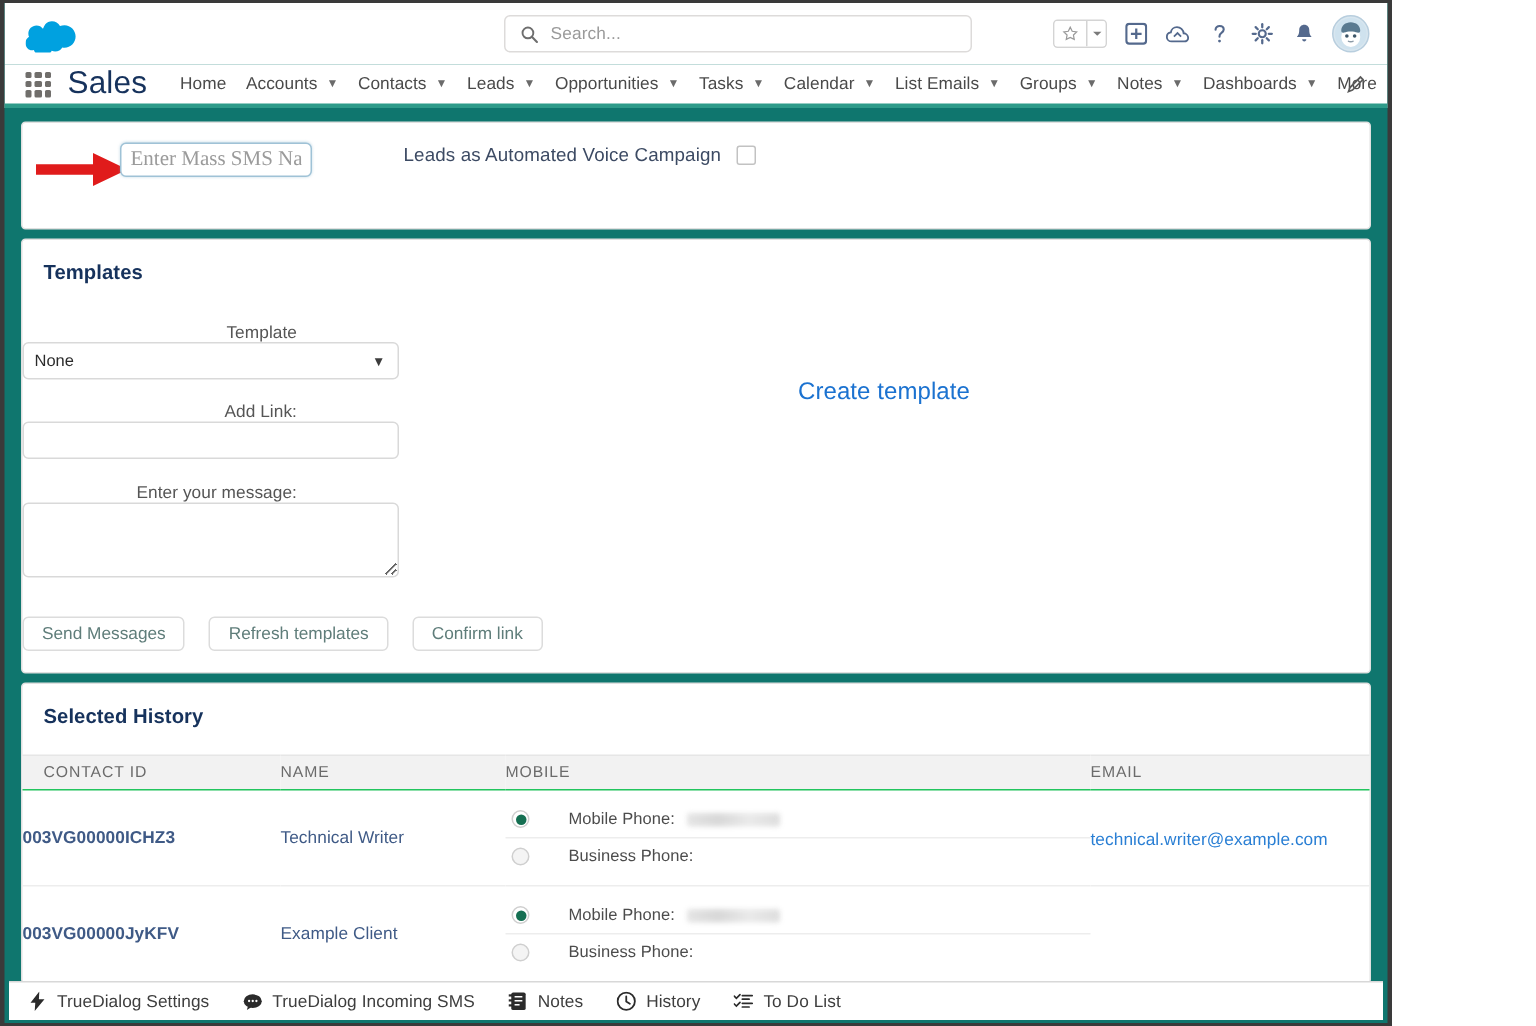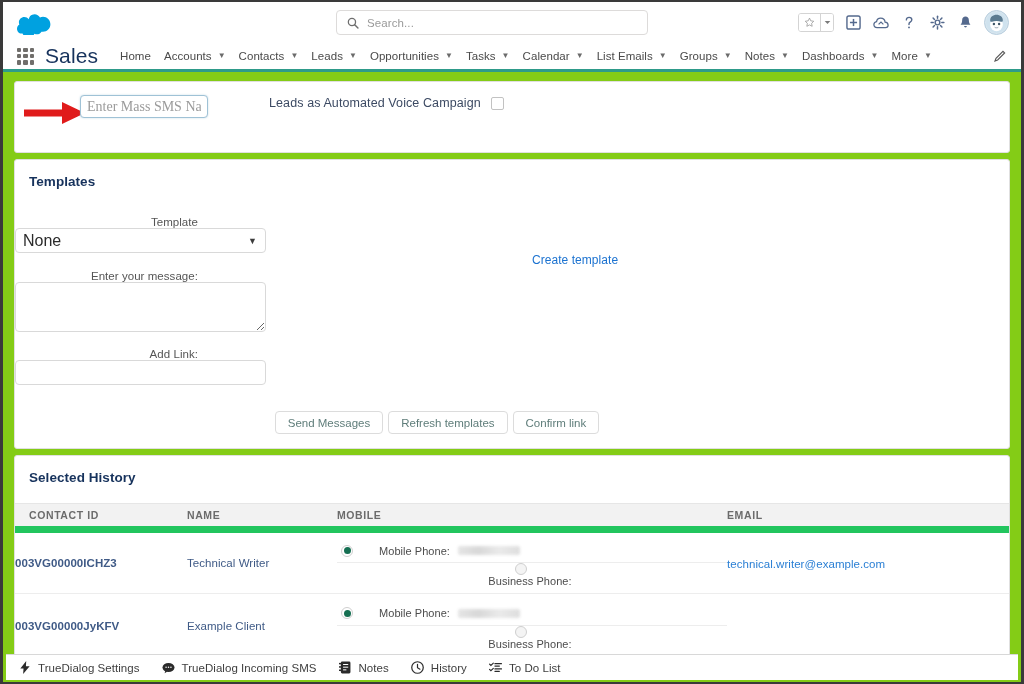--- a/index.html
+++ b/index.html
@@ -5,22 +5,22 @@
   * { box-sizing: border-box; }
   html, body {
     margin: 0; padding: 0;
     width: 1024px; height: 684px;
     overflow: hidden;
     font-family: "Liberation Sans", sans-serif;
     background: #ffffff;
   }
   .screen {
     position: relative;
-    width: 1024px; height: 684px;
-    background: #84cc16;
+    width: 928px; height: 684px;
+    background: #0f766e;
     border-left: 3px solid #3a3a3a;
     border-right: 3px solid #3a3a3a;
     border-top: 2px solid #3a3a3a;
     border-bottom: 2px solid #3a3a3a;
     overflow: hidden;
   }
 
   
   .global-header {
     height: 41px;
@@ -204,21 +204,21 @@
     padding-top: 5px;
     letter-spacing: .05px;
   }
   .field-label.tall { padding-top: 6px; }
   .sel-template {
     width: 251px; height: 25px;
     border: 1px solid #d9d9d9;
     border-radius: 4px;
     background: #fff;
     font-family: "Liberation Sans", sans-serif;
-    font-size: 16px; color: #2b2b2b;
+    font-size: 11px; color: #2b2b2b;
     padding: 0 7px;
     appearance: none;
     -webkit-appearance: none;
   }
   .sel-wrap { position: relative; }
   .sel-caret {
     position: absolute; right: 9px; top: 9px;
     pointer-events: none;
     font-size: 9px; color: #3c3c3c; line-height: 1;
   }
@@ -237,37 +237,37 @@
     border-radius: 4px;
     background: #fff;
     font-family: "Liberation Sans", sans-serif;
     font-size: 12px; color: #2b2b2b;
     padding: 5px 7px; outline: none;
     resize: vertical;
   }
   .create-template-link {
     position: absolute;
     left: 517px; top: 42px;
-    font-size: 12px;
+    font-size: 16px;
     color: #1b72d0;
     text-decoration: none;
     letter-spacing: .05px;
   }
   .char-note {
     margin-left: 218px;
     margin-top: 8px;
     font-size: 11.5px;
     color: #2767b5;
     line-height: 16.5px;
     max-width: 300px;
     letter-spacing: .05px;
   }
   .btn-row {
-    display: flex; justify-content: center;
-    gap: 5px;
+    display: flex; 
+    gap: 16px;
     margin-top: 26px;
     padding-right: 150px;
   }
   .btn {
     border: 1px solid #dcdcdc;
     border-radius: 4px;
     background: #fff;
     font-family: "Liberation Sans", sans-serif;
     font-size: 11.5px;
     color: #5f7d7a;
@@ -283,23 +283,23 @@
     min-height: 168px;
   }
   .tbl {
     width: 100%;
     border-collapse: collapse;
     margin-top: 18px;
   }
   .tbl thead th {
     background: #f2f2f2;
     border-top: 1px solid #e6e6e6;
-    border-bottom: 7px solid #22c55e;
+    border-bottom: 1px solid #22c55e;
     font-size: 10.5px;
-    font-weight: bold;
+    font-weight: normal;
     color: #6b6b6b;
     letter-spacing: .6px;
     text-align: left;
     padding: 5px 0 5px 0;
     height: 21px;
   }
   .th-cid { padding-left: 14px !important; width: 172px; }
   .th-name { width: 150px; }
   .th-mobile { width: 390px; }
   .th-email { }
@@ -320,21 +320,21 @@
     font-size: 11.5px; color: #3f5a86;
     letter-spacing: .05px;
   }
   .phone-block { padding: 0 0 0 0; }
   .phone-line {
     display: flex; align-items: center;
     height: 24px;
     border-bottom: 1px solid #ededed;
     padding-left: 4px;
   }
-  .phone-line.last { border-bottom: none; flex-direction: column; }
+  .phone-line.last { border-bottom: none; }
   .radio {
     width: 12px; height: 12px;
     border-radius: 50%;
     border: 1px solid #cfcfcf;
     background: #f4f4f4;
     margin-right: 26px;
     flex: none;
     display: flex; align-items: center; justify-content: center;
   }
   .radio.on {
@@ -576,27 +576,27 @@
           <div class="field-label">Template</div>
           <div class="sel-wrap">
             <select class="sel-template">
               <option>None</option>
             </select>
             <span class="sel-caret">▼</span>
           </div>
         </div>
 
         <div class="field-row">
+          <div class="field-label">Add Link:</div>
+          <input class="txt-link" type="text" style="">
+        </div>
+
+        <div class="field-row">
           <div class="field-label tall">Enter your message:</div>
           <textarea class="txt-message" style=""></textarea>
-        </div>
-
-        <div class="field-row">
-          <div class="field-label">Add Link:</div>
-          <input class="txt-link" type="text" style="">
         </div>
 
         <a class="create-template-link" href="#">Create template</a>
 
         <div class="char-note">
         </div>
 
         <div class="btn-row">
           <button class="btn">Send Messages</button>
           <button class="btn">Refresh templates</button>

